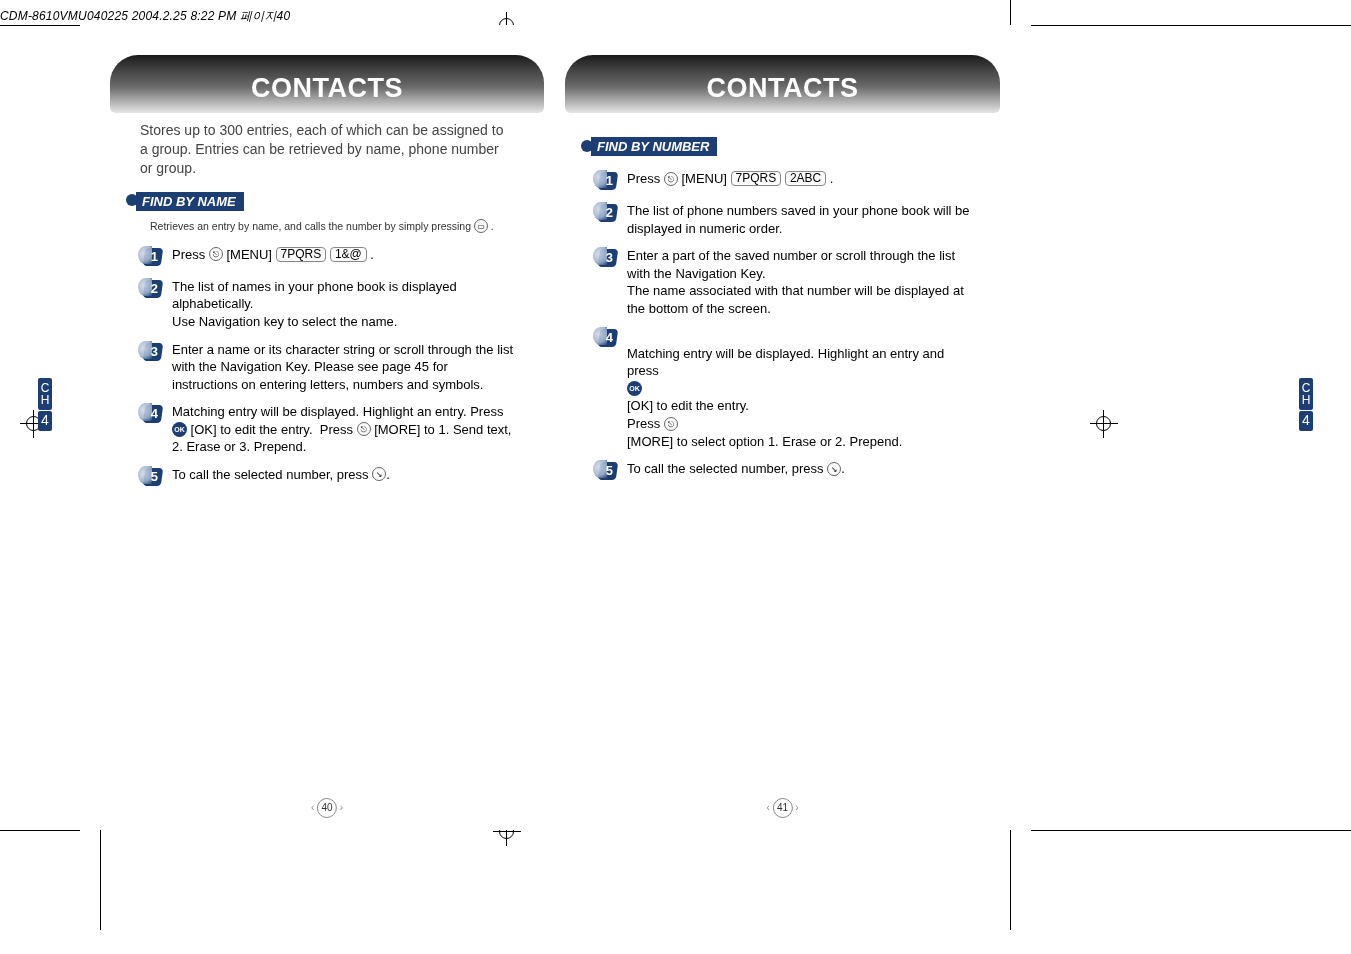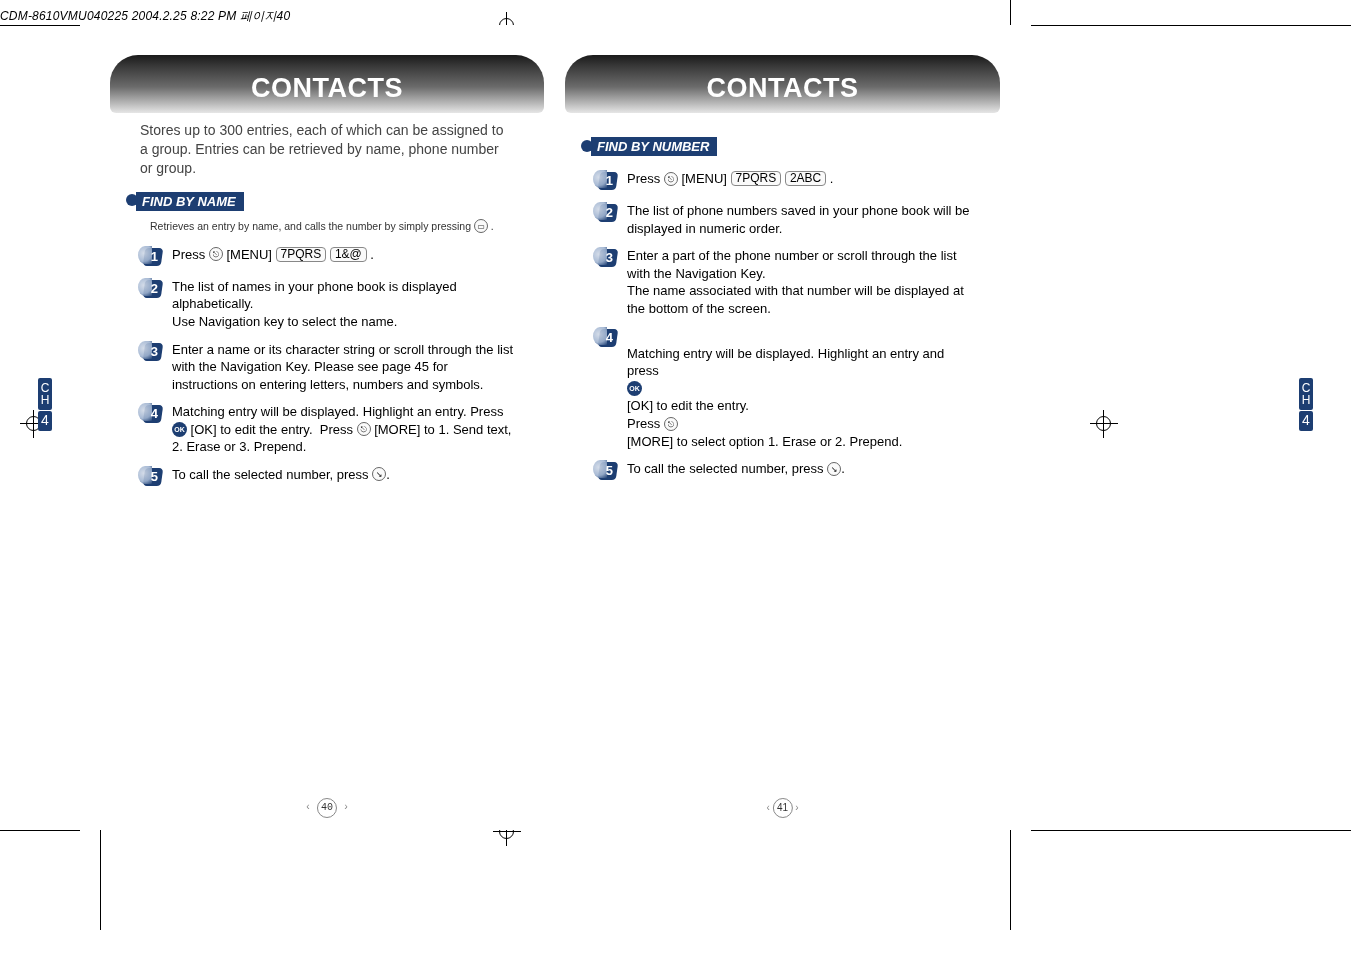--- a/index.html
+++ b/index.html
@@ -205,21 +205,21 @@
   }
   .pagenum .ring {
     display:inline-block;
     border:1px solid #888;
     border-radius:50%;
     width:20px; height:20px;
     line-height:18px;
     text-align:center;
   }
   .pagenum .tick { font-size:10px; color:#888; }
-  .pagenum.left { left:50%; transform:translateX(-50%);font-family:Liberation Mono, monospace; }
+  .pagenum.left { left:50%; transform:translateX(-50%); }
   .pagenum.right { left:50%; transform:translateX(-50%); }
 </style>
 </head>
 <body>
 
 <div class="sheet">
 
   <div class="hdr-line">CDM-8610VMU040225  2004.2.25 8:22 PM  페이지40</div>
 
   <div class="crop-h" style="left:0;   top:25px;  width:80px;"></div>
@@ -368,21 +368,21 @@
           </div>
         <div class="body">The list of phone numbers saved in your phone book will be displayed in numeric order.</div>
       </div>
 
       <div class="step">
         <div class="badge">
             <div class="sq"></div>
             <div class="shine"></div>
             <div class="num">3</div>
           </div>
-        <div class="body" style="white-space:pre-line;">Enter a part of the phone number or scroll through the list with the Navigation Key.
+        <div class="body" style="white-space:pre-line;">Enter a part of the saved number or scroll through the list with the Navigation Key.
 The name associated with that number will be displayed at the bottom of the screen.</div>
       </div>
 
       <div class="step">
         <div class="badge">
             <div class="sq"></div>
             <div class="shine"></div>
             <div class="num">4</div>
           </div>
         <div class="body" style="white-space:pre-line;">

